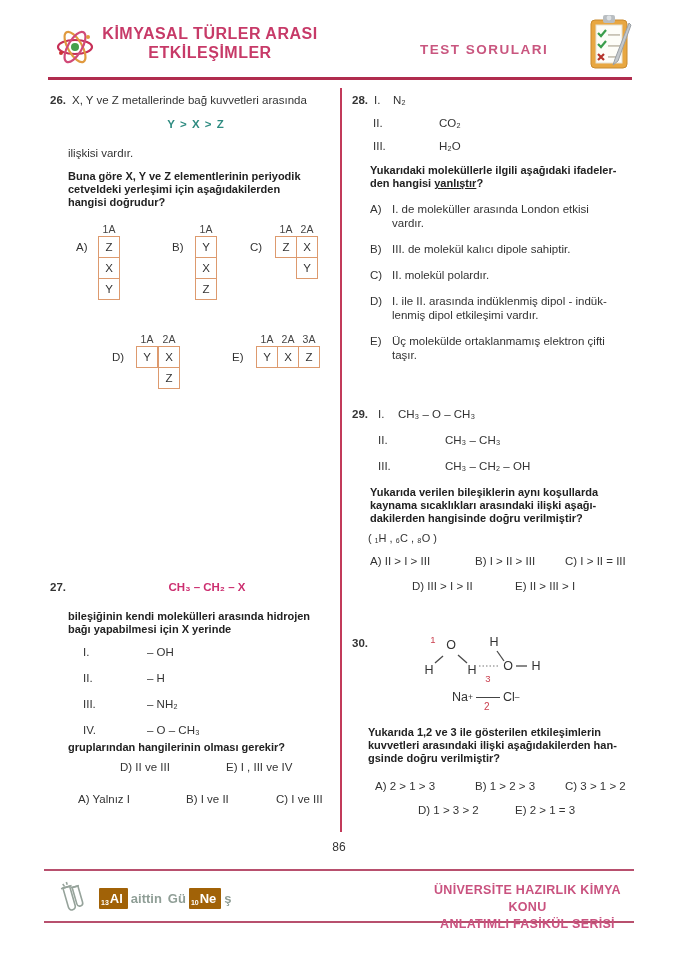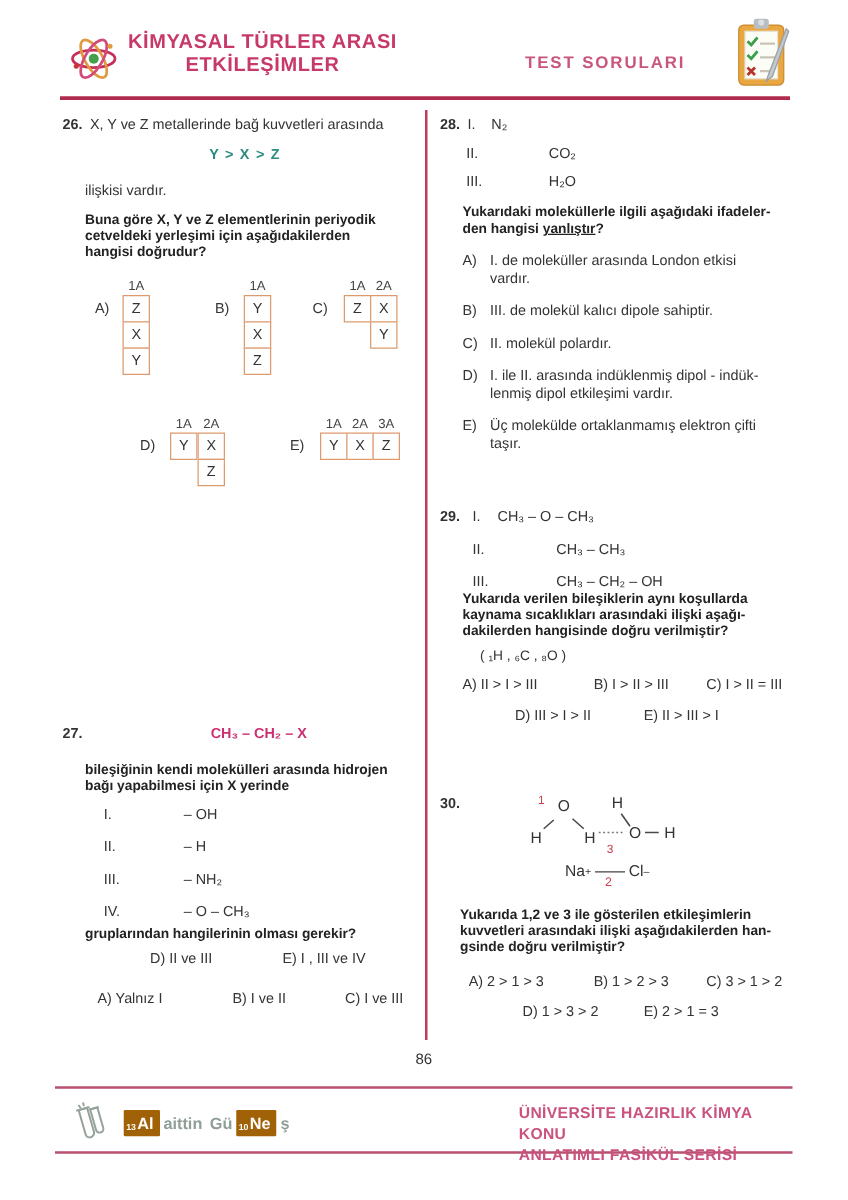--- a/index.html
+++ b/index.html
@@ -60,21 +60,21 @@
   .narow sup { font-size:8.5px; }
   .nabond { position:relative; width:24px; height:2px; border-top:1.6px solid #444; margin:0 3px; top:1px; }
   .nabond .num2 { position:absolute; left:8px; top:2px; font-size:10px; color:#cb4150; }
 
   .dred { fill:#cb4150; font-size:9.5px; }
 
   
   .pagenum { position:absolute; left:0; top:840px; width:678px; text-align:center; font-size:12px; color:#333; }
   .ft-rule-top { position:absolute; left:44px; top:869px; width:590px; height:2px; background:#b8506e; }
   .ft-rule-bot { position:absolute; left:44px; top:921px; width:590px; height:2px; background:#b8506e; }
-  .ft-series { position:absolute; left:415px; top:882px; width:225px; 
+  .ft-series { position:absolute; left:415px; top:882px; width:225px; text-align:center;
     color:#c9527f; font-weight:bold; font-size:12.5px; line-height:17px; letter-spacing:0.3px; }
   .ft-brand { position:absolute; left:55px; top:880px; display:flex; align-items:center; }
   .ebox { display:inline-flex; align-items:flex-end; background:#a16207; color:#fff; font-weight:bold;
     font-size:13px; padding:3px 5px 3px 2px; border-radius:1px; }
   .ebox sub { font-size:7px; margin-right:1px; }
   .gtxt { color:#8f9e96; font-weight:bold; font-size:13px; margin:0 3px; }
   .tube-icon { margin-right:10px; }
 </style>
 </head>
 <body>
@@ -249,24 +249,24 @@
       <span>CH₃ – O – CH₃</span>
     </div>
     <div class="ritem" style="margin-left:26px;margin-top:12px">
       <span class="rn" style="width:20px">II.</span>
       <span>CH₃ – CH₃</span>
     </div>
     <div class="ritem" style="margin-left:26px;margin-top:12px">
       <span class="rn" style="width:20px">III.</span>
       <span>CH₃ – CH₂ – OH</span>
     </div>
-    <div class="stem preline" style="">Yukarıda verilen bileşiklerin aynı koşullarda
+    <div class="stem preline" style="margin-top:13px">Yukarıda verilen bileşiklerin aynı koşullarda
 kaynama sıcaklıkları arasındaki ilişki aşağı-
 dakilerden hangisinde doğru verilmiştir?</div>
-    <div class="plain" style="margin-top:6px;margin-left:32px;font-size:11px">( ₁H , ₆C , ₈O )</div>
+    <div class="plain" style="margin-top:6px;margin-left:16px;font-size:11px">( ₁H , ₆C , ₈O )</div>
     <div class="optrow" style="margin-top:9px">
       <span style="left:18px">A) II &gt; I &gt; III</span>
       <span style="left:123px">B) I &gt; II &gt; III</span>
       <span style="left:213px">C) I &gt; II = III</span>
     </div>
     <div class="optrow" style="margin-top:7px">
       <span style="left:60px">D) III &gt; I &gt; II</span>
       <span style="left:163px">E) II &gt; III &gt; I</span>
     </div>
   </div>

